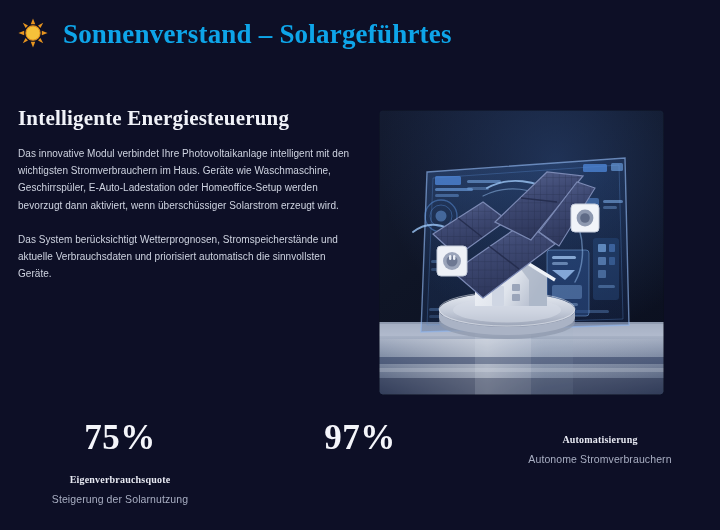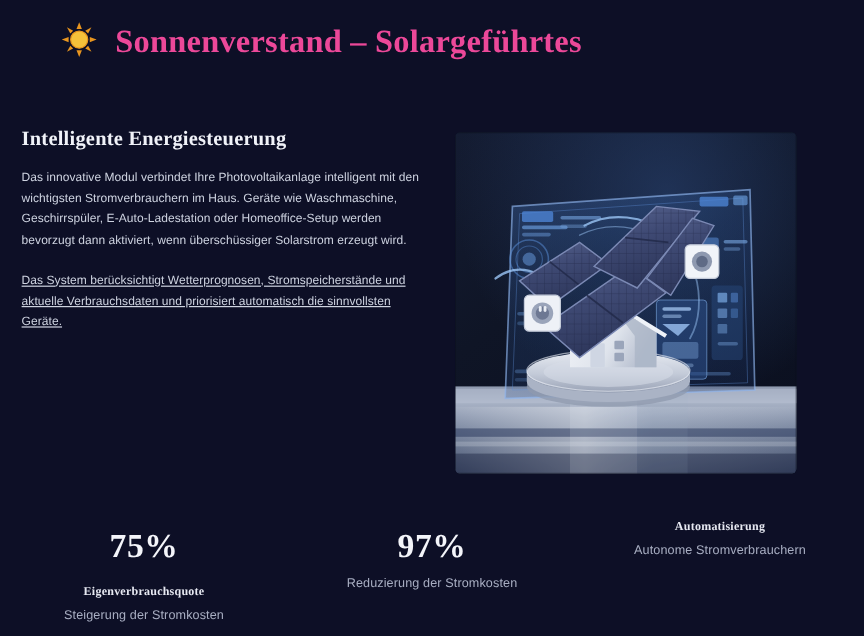--- a/index.html
+++ b/index.html
@@ -13,51 +13,50 @@
   }
 
   
   .page-title{
     position:absolute;
     left:18px; top:16px; width:500px;
     font-family:"Liberation Serif", serif;
     font-size:27px;
     font-weight:700;
     line-height:1.35;
-    color:#ec4899;
+    color:#0ea5e9;
     letter-spacing:0.2px;
-    text-align:center;
   }
   .sun-icon{
     display:inline-block;
     width:30px; height:30px;
     vertical-align:-5px;
     margin-right:8px;
   }
 
   
   .left-col{
     position:absolute;
     left:18px; top:106px; width:338px;
   }
   .section-heading{
     font-family:"Liberation Serif", serif;
-    font-size:17px;
+    font-size:21px;
     font-weight:700;
     color:#f0f2f8;
     letter-spacing:0.2px;
     margin-bottom:14px;
   }
   .body-par{
     font-size:10px;
     line-height:1.72;
     color:#ced3e0;
     letter-spacing:0.05px;
   }
-  .body-par + .body-par{ margin-top:17px;text-decoration:underline; }
+  .body-par + .body-par{ margin-top:17px; }
 
   
   .hero-figure{
     position:absolute;
     left:379px; top:110px;
     width:285px; height:285px;
     border-radius:5px;
     overflow:hidden;
     background:#10182c;
   }
@@ -70,26 +69,25 @@
     width:720px; height:110px;
     display:flex;
   }
   .stat-item{
     flex:1 1 0;
     text-align:center;
     padding-top:4px;
   }
   .stat-value{
     font-family:"Liberation Serif", serif;
-    font-size:28px;
+    font-size:35px;
     font-weight:700;
     color:#f4f5fa;
     line-height:1.15;
     letter-spacing:0.5px;
-    margin-top:22px;
   }
   .stat-label{
     font-family:"Liberation Serif", serif;
     font-size:10px;
     font-weight:700;
     color:#e7e9f2;
     margin-top:16px;
     letter-spacing:0.2px;
   }
   .stat-sub{
@@ -326,26 +324,25 @@
       <rect width="285" height="285" fill="none" stroke="#0a0d1c" stroke-width="2" opacity="0.5"></rect>
     </g>
   </svg>
 </figure>
 
 <section class="stats-row">
 
   <div class="stat-item">
     <div class="stat-value">75%</div>
     <div class="stat-label">Eigenverbrauchsquote</div>
-    <div class="stat-sub">Steigerung der Stromkosten</div>
+    <div class="stat-sub">Steigerung der Solarnutzung</div>
   </div>
 
   <div class="stat-item">
     <div class="stat-value">97%</div>
-    <div class="stat-sub">Reduzierung der Stromkosten</div>
   </div>
 
   <div class="stat-item">
     <div class="stat-label">Automatisierung</div>
     <div class="stat-sub">Autonome Stromverbrauchern</div>
   </div>
 
 </section>
 
 </body></html>

